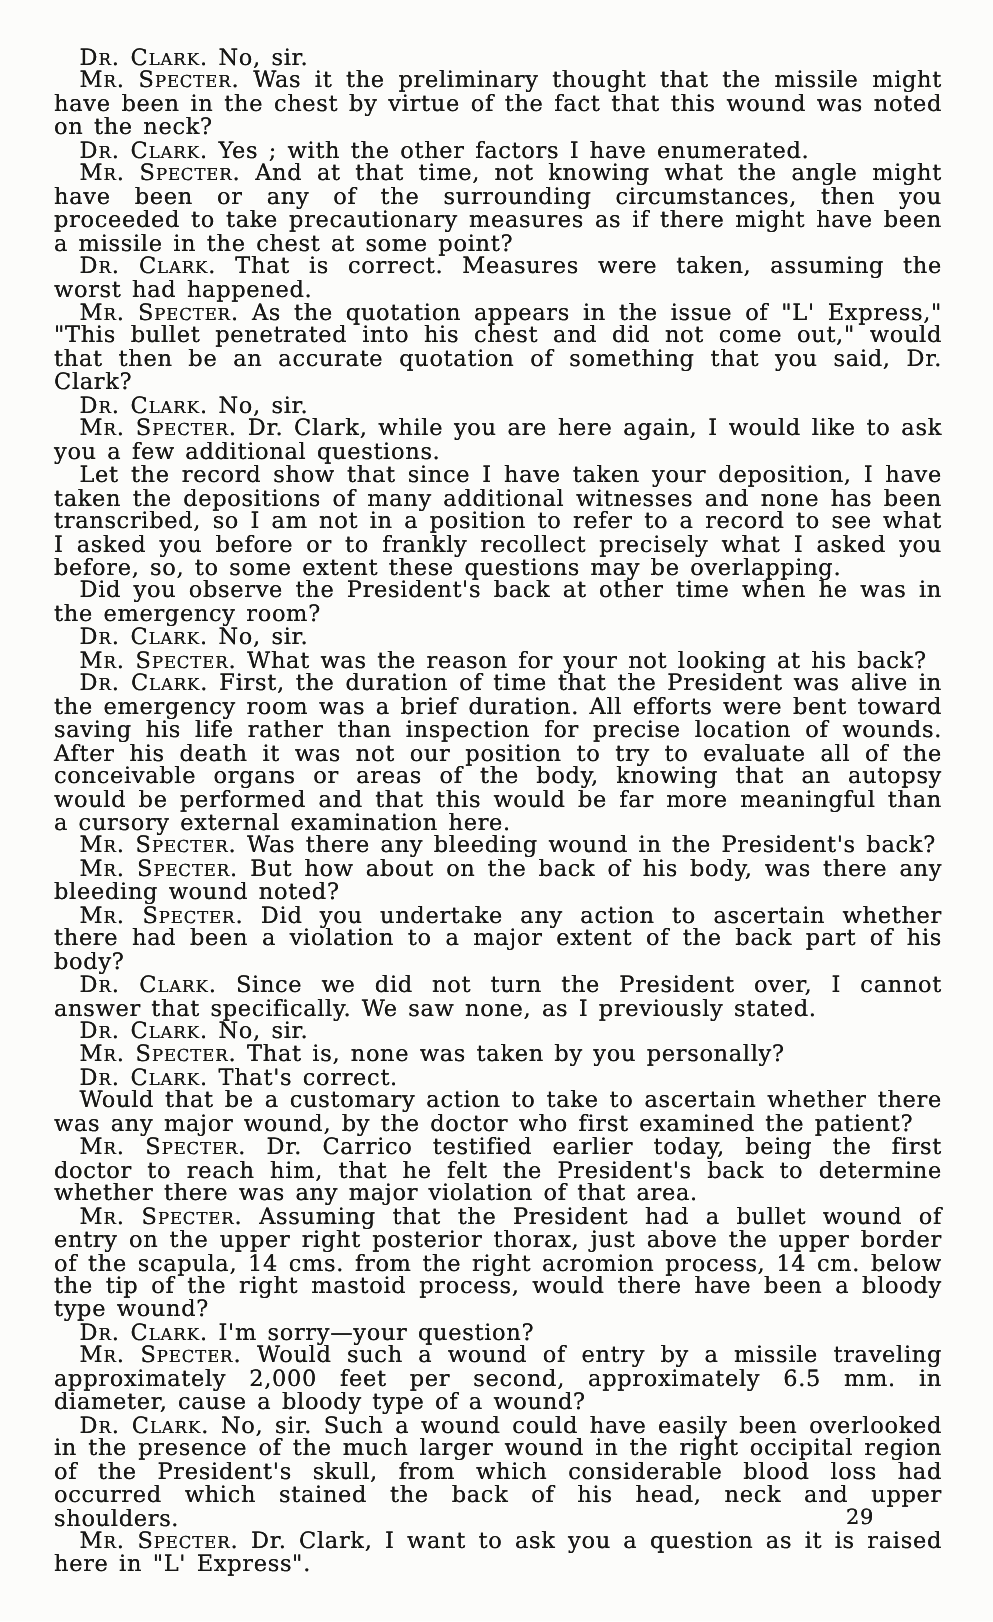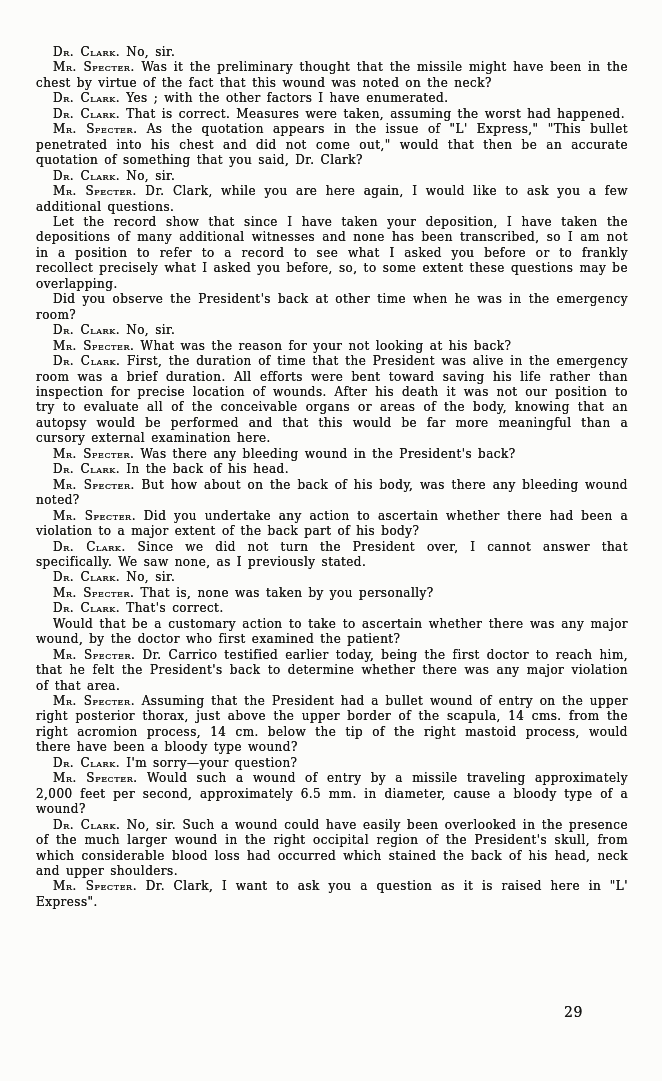--- a/index.html
+++ b/index.html
@@ -12,23 +12,23 @@
     width: 662px;
     height: 1081px;
     background: #fcfcfa;
     overflow: hidden;
     font-family: "DejaVu Serif", "Liberation Serif", serif;
     color: #181816;
   }
   .text-block {
     position: absolute;
     left: 36px;
-    top: 45px;
+    top: 31px;
     width: 592px;
-    font-size: 12px;
+    font-size: 15px;
     line-height: 15.45px;
     text-align: justify;
     letter-spacing: 0.45px;
     word-spacing: 1.8px;
     text-shadow: 0 0 0.35px currentColor;
   }
   p.para {
     margin: 0;
     text-indent: 17px;
   }
@@ -46,31 +46,31 @@
   }
 </style>
 </head>
 <body>
 
 <div class="page">
   <div class="text-block">
       <p class="para"><span class="speaker">Dr. Clark.</span> No, sir.</p>
       <p class="para"><span class="speaker">Mr. Specter.</span> Was it the preliminary thought that the missile might have been in the chest by virtue of the fact that this wound was noted on the neck?</p>
       <p class="para"><span class="speaker">Dr. Clark.</span> Yes ; with the other factors I have enumerated.</p>
+      <p class="para"><span class="speaker">Mr. Specter.</span> And at that time, not knowing what the angle might have been or any of the surrounding circumstances, then you proceeded to take precautionary measures as if there might have been a missile in the chest at some point?</p>
       <p class="para"><span class="speaker">Dr. Clark.</span> That is correct.  Measures were taken, assuming the worst had happened.</p>
       <p class="para"><span class="speaker">Mr. Specter.</span> As the quotation appears in the issue of "L' Express," "This bullet penetrated into his chest and did not come out," would that then be an accurate quotation of something that you said, Dr. Clark?</p>
       <p class="para"><span class="speaker">Dr. Clark.</span> No, sir.</p>
       <p class="para"><span class="speaker">Mr. Specter.</span> Dr. Clark, while you are here again, I would like to ask you a few additional questions.</p>
       <p class="para">Let the record show that since I have taken your deposition, I have taken the depositions of many additional witnesses and none has been transcribed, so I am not in a position to refer to a record to see what I asked you before or to frankly recollect precisely what I asked you before, so, to some extent these questions may be overlapping.</p>
       <p class="para">Did you observe the President's back at other time when he was in the emergency room?</p>
       <p class="para"><span class="speaker">Dr. Clark.</span> No, sir.</p>
       <p class="para"><span class="speaker">Mr. Specter.</span> What was the reason for your not looking at his back?</p>
       <p class="para"><span class="speaker">Dr. Clark.</span> First, the duration of time that the President was alive in the emergency room was a brief duration.  All efforts were bent toward saving his life rather than inspection for precise location of wounds.  After his death it was not our position to try to evaluate all of the conceivable organs or areas of the body, knowing that an autopsy would be performed and that this would be far more meaningful than a cursory external examination here.</p>
       <p class="para"><span class="speaker">Mr. Specter.</span> Was there any bleeding wound in the President's back?</p>
-      <p class="para"><span class="speaker">Dr. Clark.</span> In the back of his head.</p>
       <p class="para"><span class="speaker">Mr. Specter.</span> But how about on the back of his body, was there any bleeding wound noted?</p>
       <p class="para"><span class="speaker">Mr. Specter.</span> Did you undertake any action to ascertain whether there had been a violation to a major extent of the back part of his body?</p>
       <p class="para"><span class="speaker">Dr. Clark.</span> Since we did not turn the President over, I cannot answer that specifically.  We saw none, as I previously stated.</p>
       <p class="para"><span class="speaker">Dr. Clark.</span> No, sir.</p>
       <p class="para"><span class="speaker">Mr. Specter.</span> That is, none was taken by you personally?</p>
       <p class="para"><span class="speaker">Dr. Clark.</span> That's correct.</p>
       <p class="para">Would that be a customary action to take to ascertain whether there was any major wound, by the doctor who first examined the patient?</p>
       <p class="para"><span class="speaker">Mr. Specter.</span> Dr. Carrico testified earlier today, being the first doctor to reach him, that he felt the President's back to determine whether there was any major violation of that area.</p>
       <p class="para"><span class="speaker">Mr. Specter.</span> Assuming that the President had a bullet wound of entry on the upper right posterior thorax, just above the upper border of the scapula, 14 cms. from the right acromion process, 14 cm. below the tip of the right mastoid process, would there have been a bloody type wound?</p>
       <p class="para"><span class="speaker">Dr. Clark.</span> I'm sorry—your question?</p>

